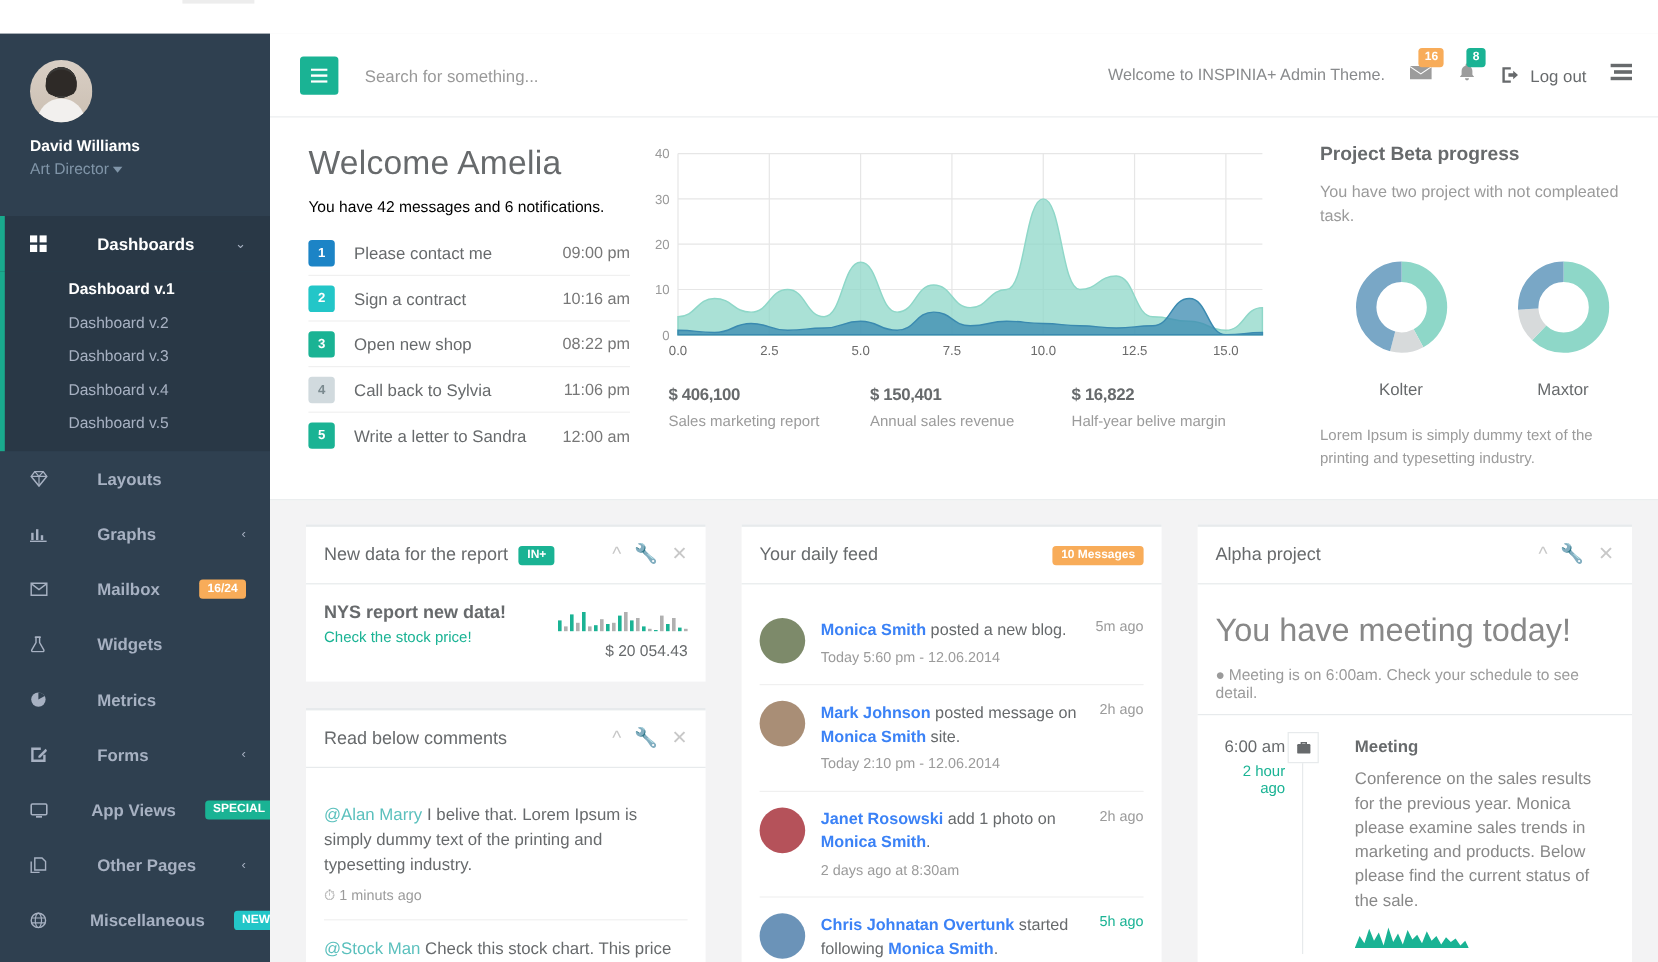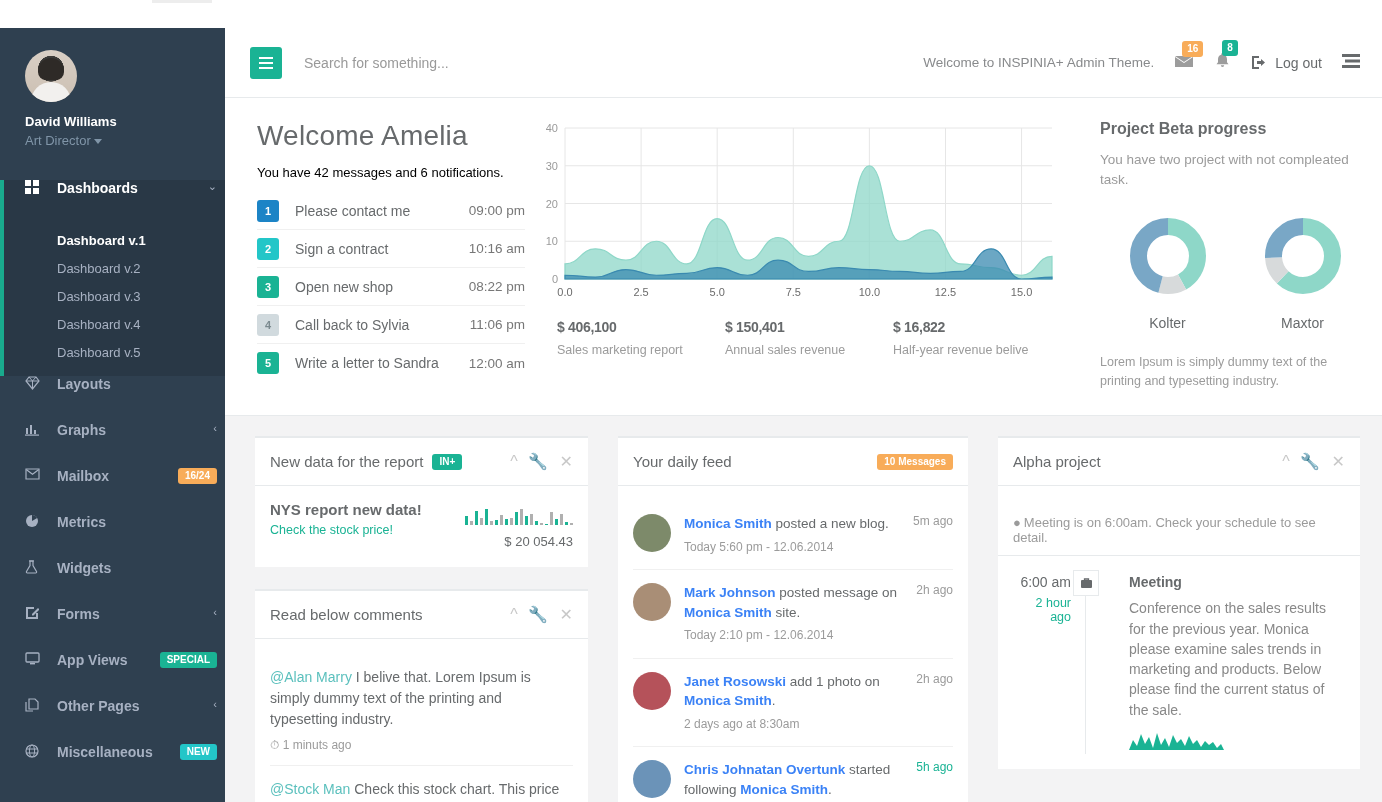--- a/index.html
+++ b/index.html
@@ -36,23 +36,23 @@
     background:#2e2a27; border-radius:13px 13px 8px 8px; z-index:2;
   }
   .prof-name { margin-top:12px; font-size:13px; font-weight:bold; color:#fff; }
   .prof-role { margin-top:4px; font-size:13px; color:#8095a8; }
   .caret-dn { display:inline-block; width:0;height:0; border-left:4px solid transparent;
               border-right:4px solid transparent; border-top:5px solid #8095a8;
               vertical-align:middle; margin-left:3px; }
 
   .nav { margin-top:22px; }
   .nav-item {
-    position:relative; display:flex; align-items:flex-start;
-    height:46px; padding:0 8px 0 25px; font-size:14px; font-weight:bold;
-    color:#a7b1c2; cursor:pointer;
+    position:relative; display:flex; align-items:center;
+    height:46px; padding:0 20px 0 25px; font-size:14px; font-weight:bold;
+    color:#a7b1c2; cursor:pointer;gap:24px;
   }
   .nav-item.active { background:#293846; color:#fff; }
   .nav-item.active::before {
     content:""; position:absolute; left:0; top:0; bottom:0; width:4px; background:#19aa8d;
   }
   .nav-ico { width:20px; margin-right:12px; display:flex; align-items:center; }
   .nav-ico svg { display:block; }
   .nav-label { flex:1; white-space:nowrap; }
   .chev { font-size:11px; color:#a7b1c2; font-weight:normal; }
   .badge-pill {
@@ -259,35 +259,35 @@
             <svg width="15" height="12" viewBox="0 0 15 12">
               <path d="M1 1h13v10H1z" fill="none" stroke="currentColor" stroke-width="1.2"></path>
               <path d="M1.5 1.8l6 4.5 6-4.5" fill="none" stroke="currentColor" stroke-width="1.2"></path>
             </svg>
           </span>
           <span class="nav-label">Mailbox</span>
           <span class="badge-pill bg-warning">16/24</span>
         </div>
         <div class="nav-item">
           <span class="nav-ico">
+            <svg width="13" height="14" viewBox="0 0 13 14">
+              <path d="M5 1h3v4.5l3.5 6A1 1 0 0110.6 13H2.4a1 1 0 01-.9-1.5L5 5.5z" fill="none" stroke="currentColor" stroke-width="1.2"></path>
+              <path d="M4 1h5" stroke="currentColor" stroke-width="1.2"></path>
+            </svg>
+          </span>
+          <span class="nav-label">Widgets</span>
+        </div>
+        <div class="nav-item">
+          <span class="nav-ico">
             <svg width="14" height="14" viewBox="0 0 14 14">
               <circle cx="7" cy="7" r="6" fill="currentColor"></circle>
               <path d="M7 7V1a6 6 0 015.2 3z" fill="#2f4050"></path>
             </svg>
           </span>
           <span class="nav-label">Metrics</span>
-        </div>
-        <div class="nav-item">
-          <span class="nav-ico">
-            <svg width="13" height="14" viewBox="0 0 13 14">
-              <path d="M5 1h3v4.5l3.5 6A1 1 0 0110.6 13H2.4a1 1 0 01-.9-1.5L5 5.5z" fill="none" stroke="currentColor" stroke-width="1.2"></path>
-              <path d="M4 1h5" stroke="currentColor" stroke-width="1.2"></path>
-            </svg>
-          </span>
-          <span class="nav-label">Widgets</span>
         </div>
         <div class="nav-item">
           <span class="nav-ico">
             <svg width="14" height="14" viewBox="0 0 14 14">
               <path d="M1 1h8v2H3v8h8V7h2v6H1z" fill="currentColor"></path>
               <path d="M7 8l6-6 1.5 1.5-6 6H7z" fill="currentColor"></path>
             </svg>
           </span>
           <span class="nav-label">Forms</span>
           <span class="chev">‹</span>
@@ -438,21 +438,21 @@
               <div class="stat">
                 <div class="stat-v">$ 406,100</div>
                 <div class="stat-l">Sales marketing report</div>
               </div>
               <div class="stat">
                 <div class="stat-v">$ 150,401</div>
                 <div class="stat-l">Annual sales revenue</div>
               </div>
               <div class="stat">
                 <div class="stat-v">$ 16,822</div>
-                <div class="stat-l">Half-year revenue belive</div>
+                <div class="stat-l">Half-year belive margin</div>
               </div>
             </div>
         </div>
 
         <div class="hero-right">
           <div class="hr-title">Project Beta progress</div>
           <div class="hr-sub">You have two project with not compleated task.</div>
           <div class="donuts" id="donuts">
               <div class="donut-wrap"><svg width="90" height="90" viewBox="0 0 90 90">
                   <circle cx="45" cy="45" r="29.5" fill="none" stroke="#8ed7c8" stroke-width="17" stroke-dasharray="77.84866595595507 107.50530060584272" stroke-dashoffset="0" transform="rotate(-90 45 45)"></circle>
@@ -577,20 +577,21 @@
         <div class="ibox">
           <div class="ibox-title">
             <h5>Alpha project</h5>
             <span class="ibox-tools">
               <span>^</span>
               <span>🔧</span>
               <span>✕</span>
             </span>
           </div>
           <div class="ibox-content" style="padding-bottom:10px;">
+            <div class="alpha-big">You have meeting today!</div>
             <div class="alpha-sub">
               <span class="pin">●</span><span>Meeting is on 6:00am. Check your schedule to see detail.</span>
             </div>
           </div>
           <div style="border-top:1px solid #e7eaec; padding:0 15px 15px 15px;" id="timeline">
               <div class="tl">
                 <div class="tl-time">
                   <div class="t1">6:00 am</div>
                   <div class="t2">2 hour ago</div>
                 </div>

